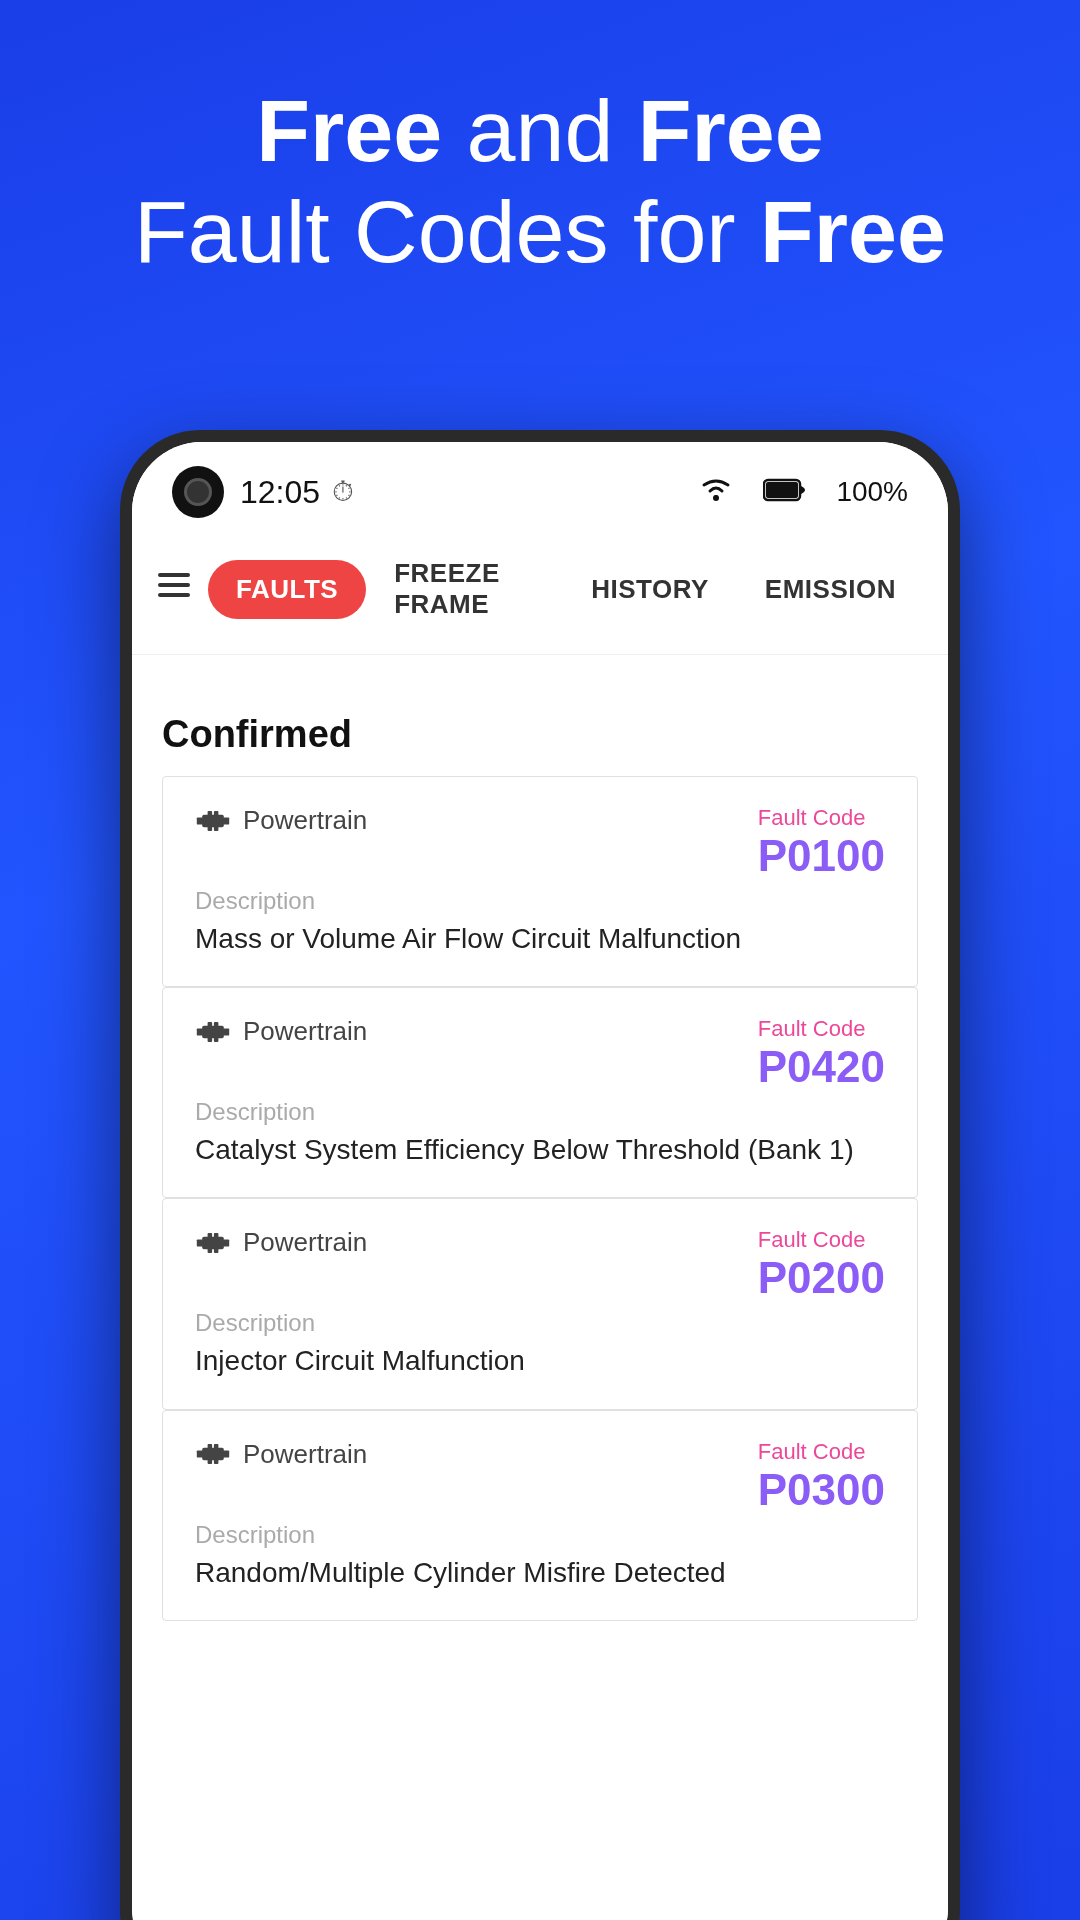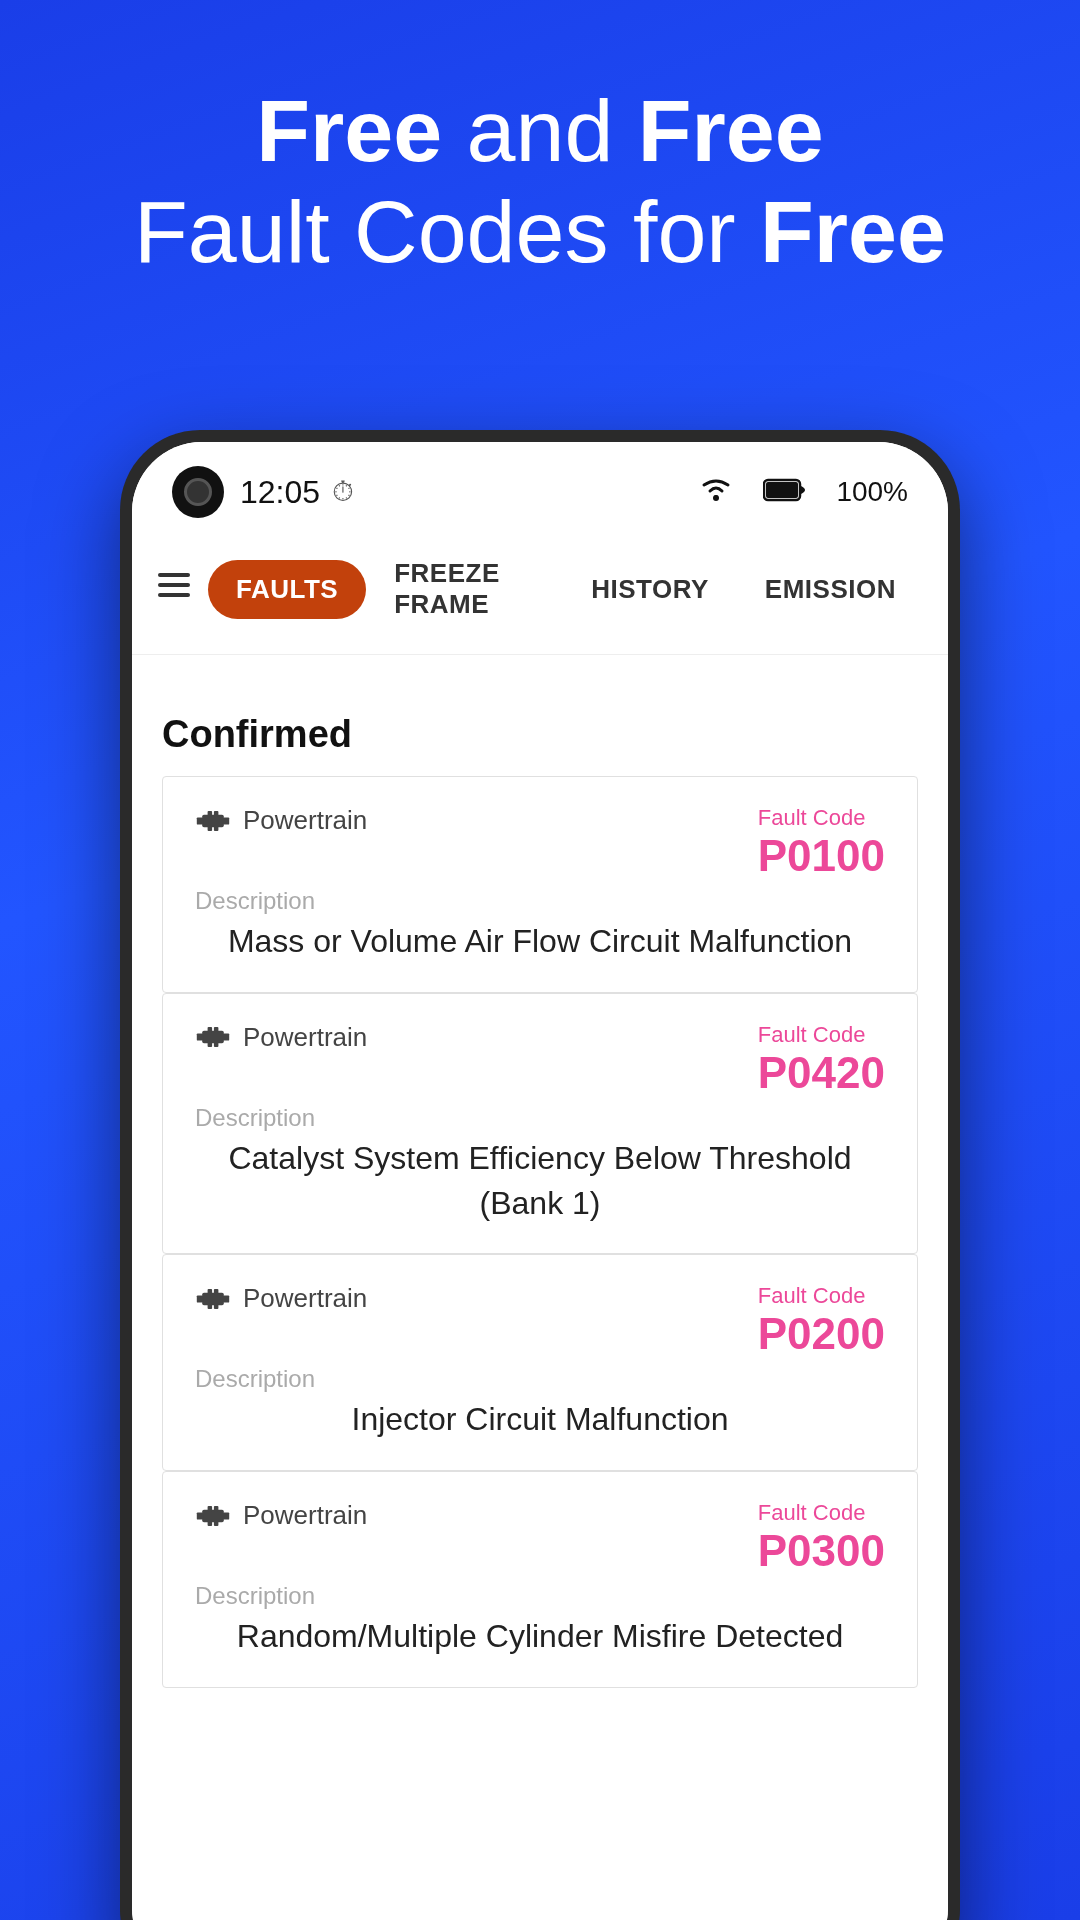--- a/index.html
+++ b/index.html
@@ -139,21 +139,21 @@
       border-radius: 50px;
       font-size: 26px;
       font-weight: 600;
       cursor: pointer;
       color: #333;
       text-transform: uppercase;
       letter-spacing: 0.5px;
     }
 
     .tab-item.active {
-      background: #c2410c;
+      background: #ef4444;
       color: white;
     }
 
     
     .content {
       flex: 1;
       overflow: hidden;
       background: white;
       padding: 30px 30px;
     }
@@ -191,35 +191,34 @@
 
     .fault-code-label {
       font-size: 22px;
       color: #ec4899;
       text-align: left;
     }
 
     .fault-code-value {
       font-size: 44px;
       font-weight: 700;
-      color: #ec4899;
+      color: #8b5cf6;
       text-align: right;
     }
 
     .fault-description-label {
       font-size: 24px;
       color: #aaa;
       margin-bottom: 4px;
     }
 
     .fault-description-text {
-      font-size: 32px;
+      font-size: 28px;
       color: #222;
       line-height: 1.4;
-      text-align: center;
     }
 
     .fault-right {
       text-align: right;
     }
 
     
     .engine-svg {
       width: 36px;
       height: 28px;

